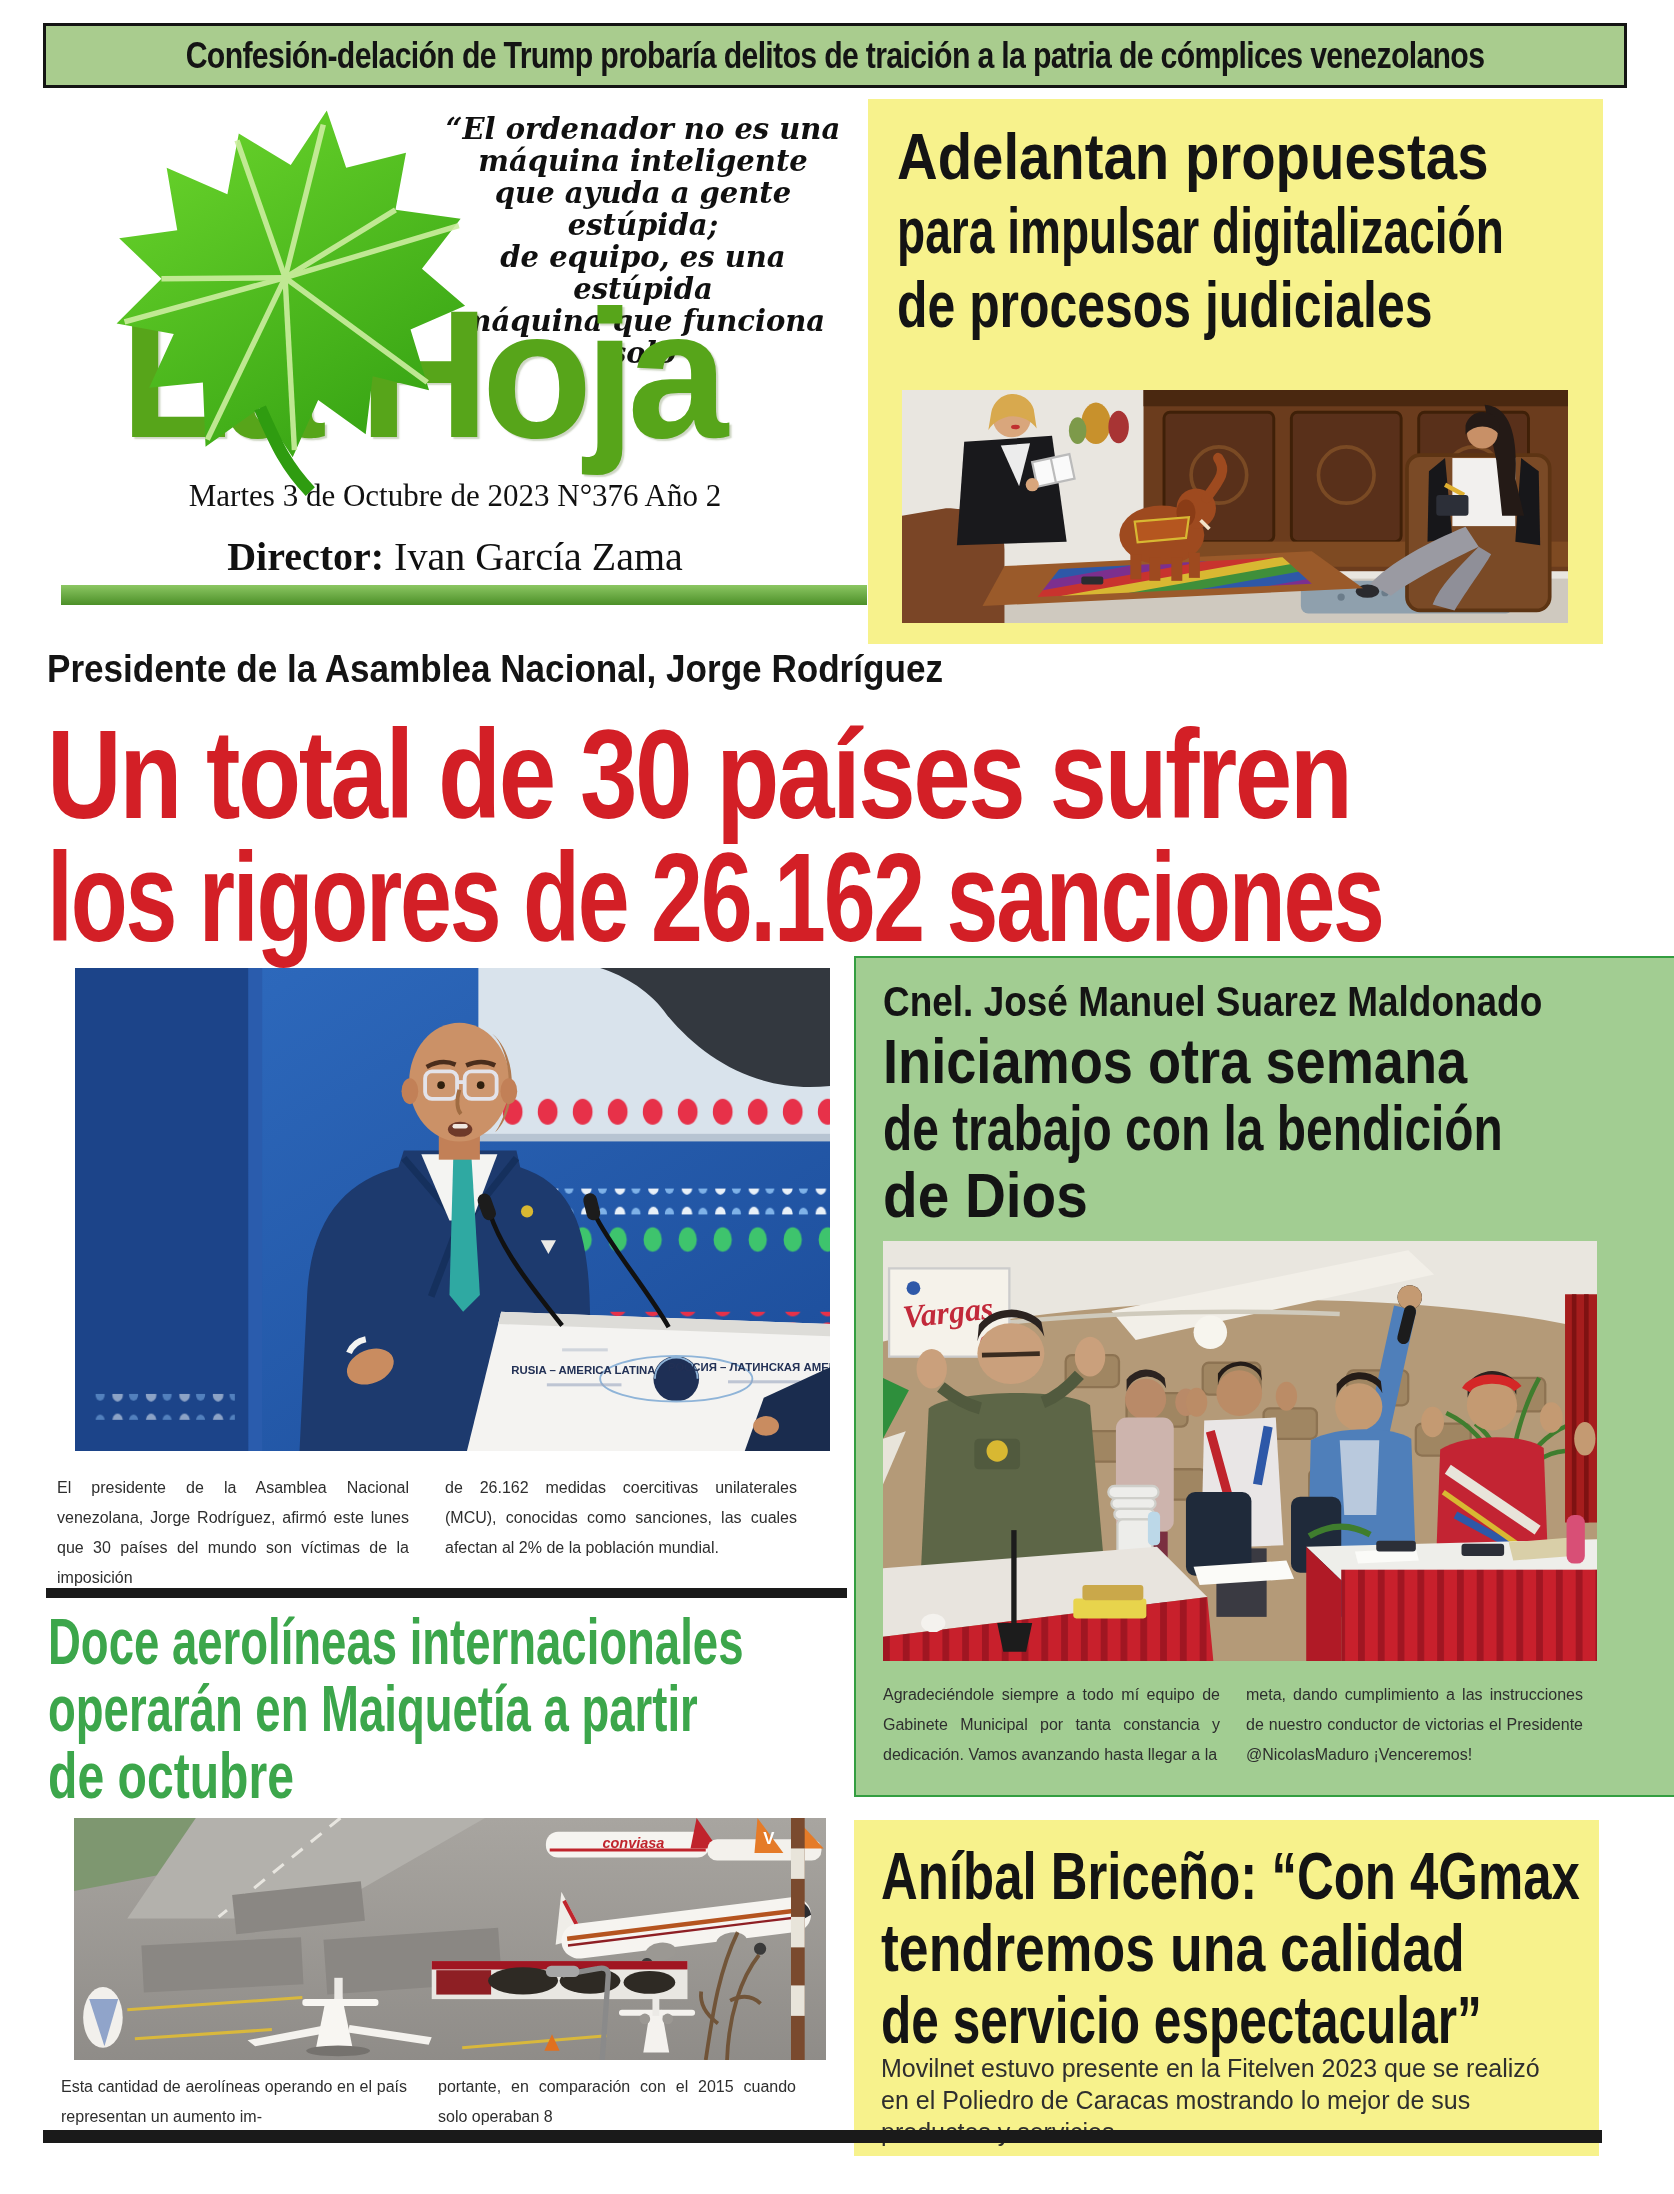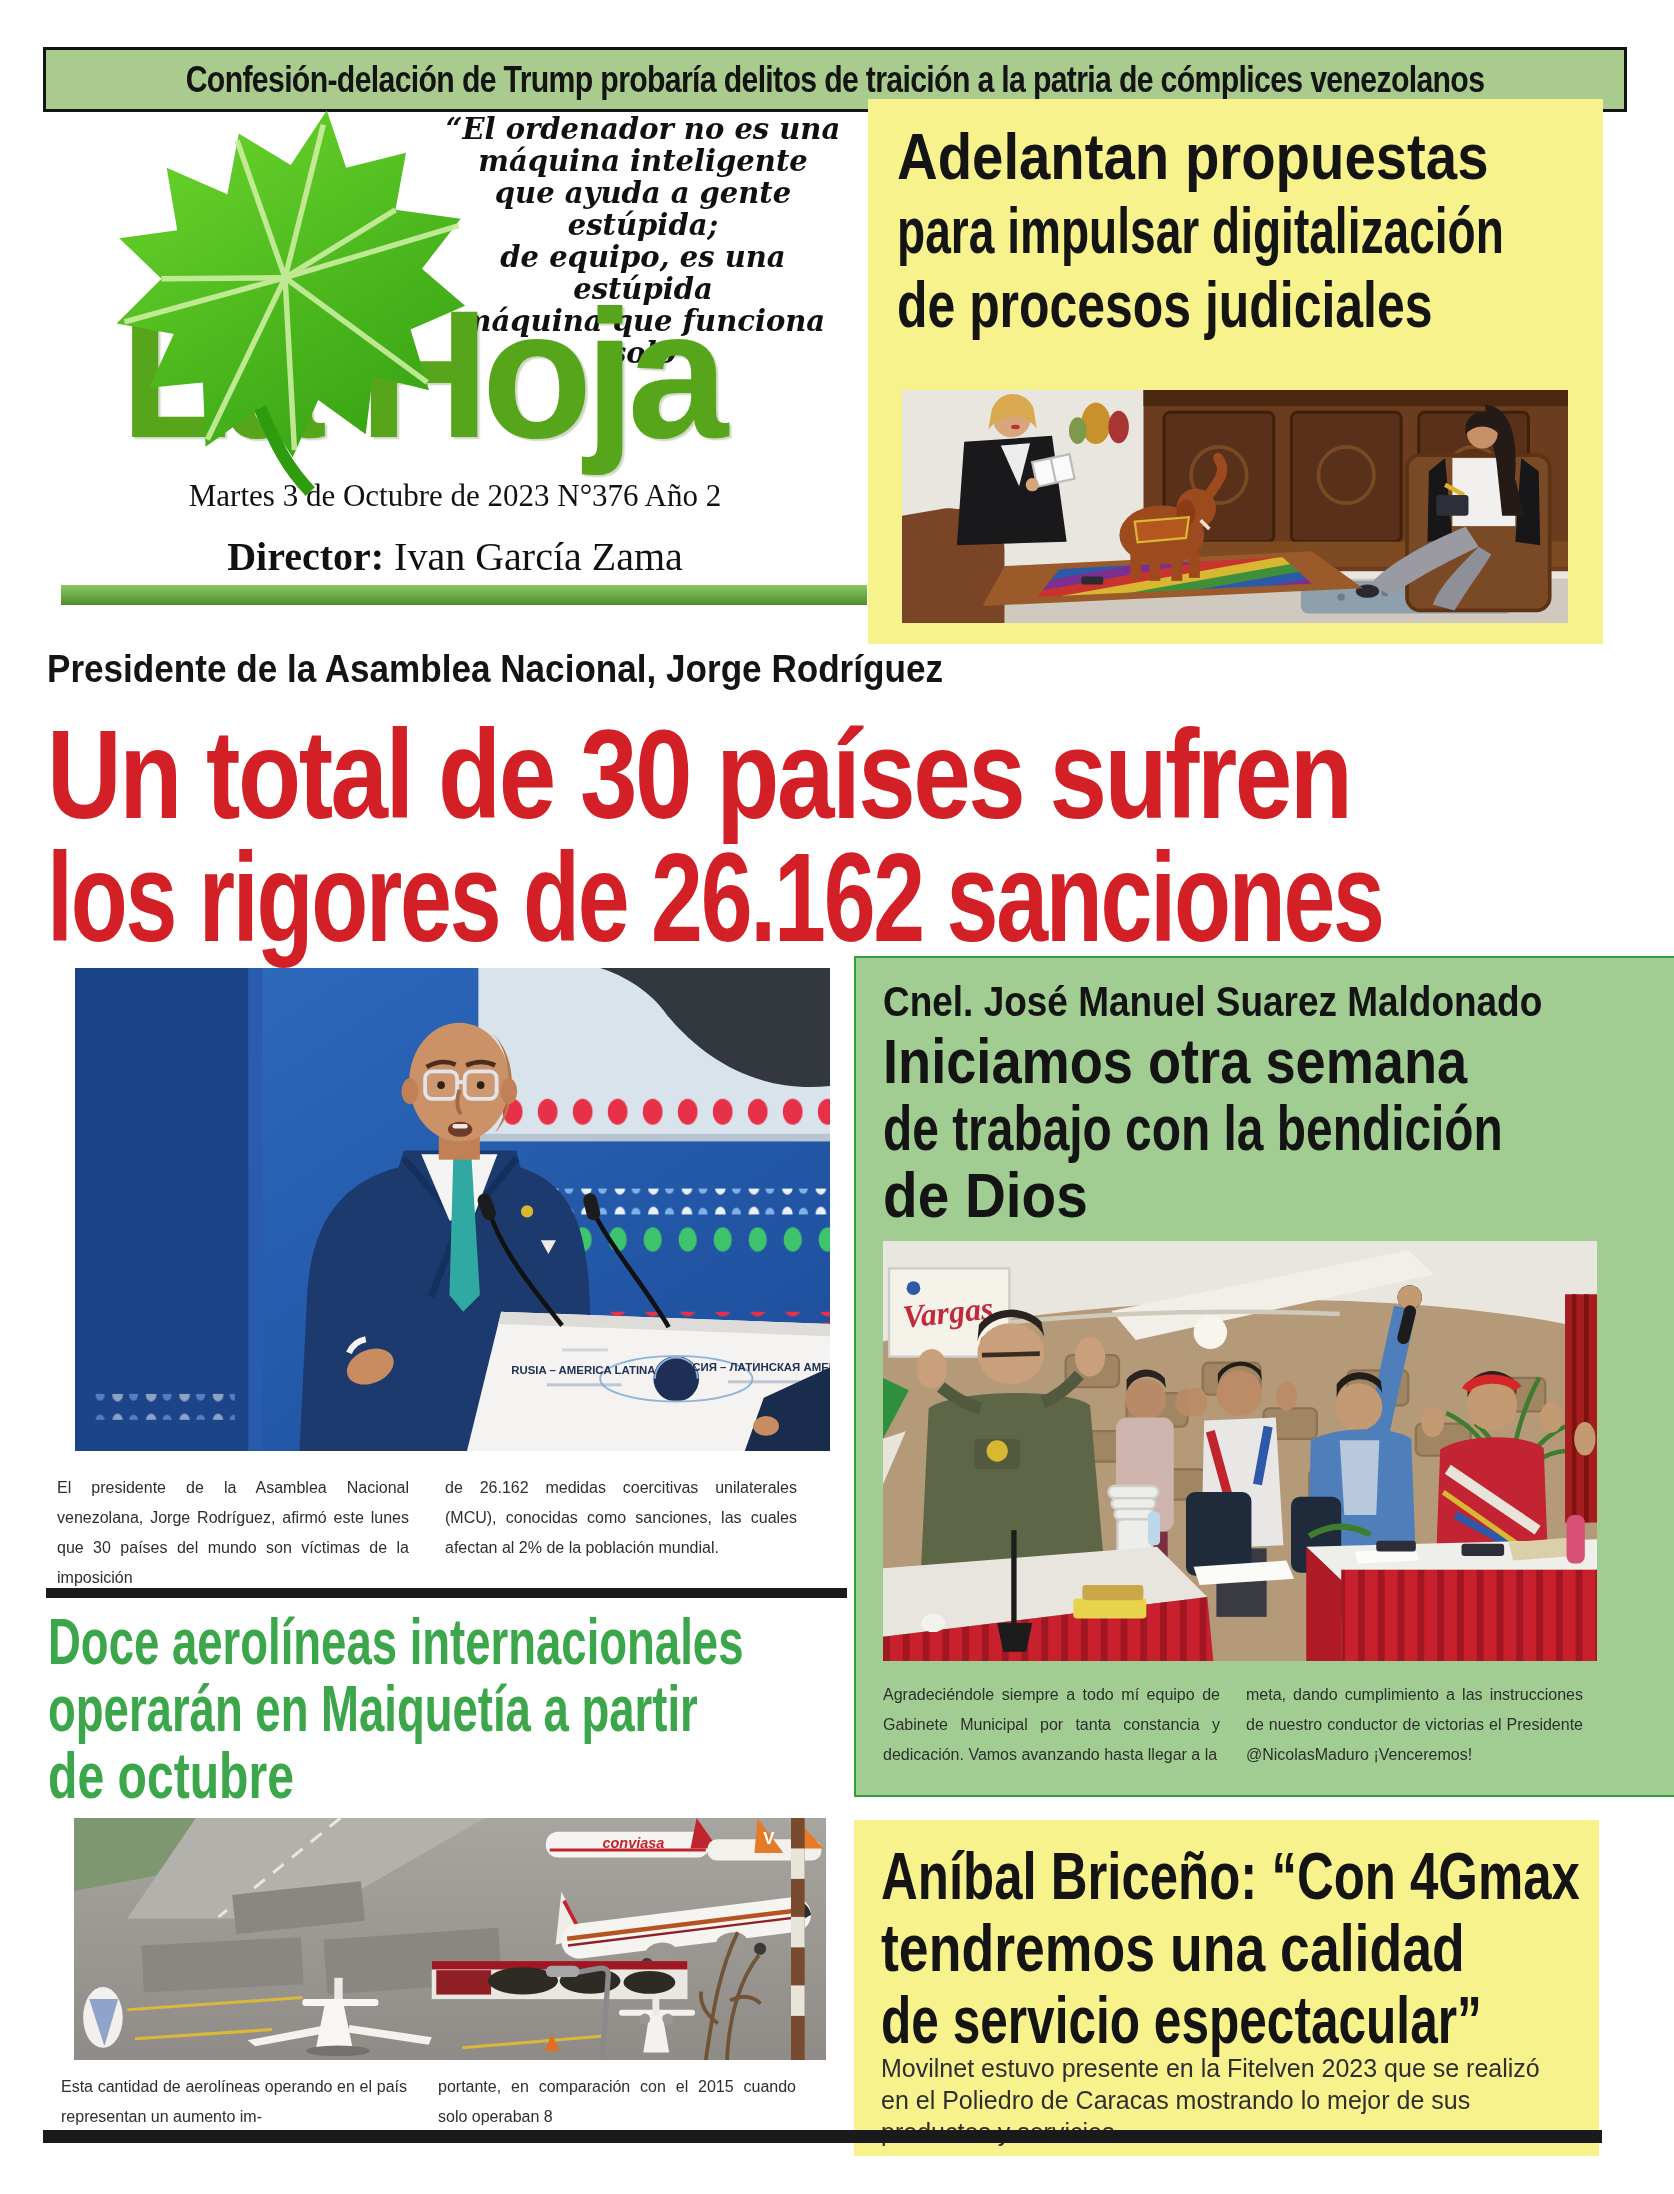--- a/index.html
+++ b/index.html
@@ -8,21 +8,21 @@
   .abs{position:absolute;}
 
   
   .cnd{display:block;white-space:nowrap;font-weight:bold;transform-origin:left center;color:#141414;}
   .cndc{display:inline-block;white-space:nowrap;font-weight:bold;transform-origin:center center;color:#141414;} .sx70{transform:scaleX(.70);} .sx72{transform:scaleX(.72);}
   .sx74{transform:scaleX(.74);} .sx76{transform:scaleX(.76);} .sx78{transform:scaleX(.78);}
   .sx80{transform:scaleX(.80);} .sx82{transform:scaleX(.82);} .sx84{transform:scaleX(.84);}
   .sx86{transform:scaleX(.86);} .sx88{transform:scaleX(.88);} .sx90{transform:scaleX(.90);}
 
   .banner{left:43px;top:23px;width:1578px;height:59px;background:#a9cc8e;border:3.8px solid #141414;
-          display:flex;align-items:center;justify-content:center;margin-top:24px;}
+          display:flex;align-items:center;justify-content:center;}
   .banner-text{font-size:36px;letter-spacing:-0.8px;}
 
   .quote{left:430px;top:113px;width:426px;text-align:center;
          font-family:"DejaVu Serif",serif;font-style:italic;font-weight:bold;
          font-size:29px;line-height:32px;color:#101010;}
   .lahoja{left:120px;top:283px;font-size:181px;line-height:183px;font-weight:bold;
           letter-spacing:-7.6px;color:#57a51a;text-shadow:2.3px 2.3px 1.5px rgba(60,90,20,.25);}
   .dateline{left:46px;top:478px;width:818px;text-align:center;
             font-family:"Liberation Serif",serif;font-size:31px;color:#111;}
   .director{left:46px;top:533px;width:818px;text-align:center;

